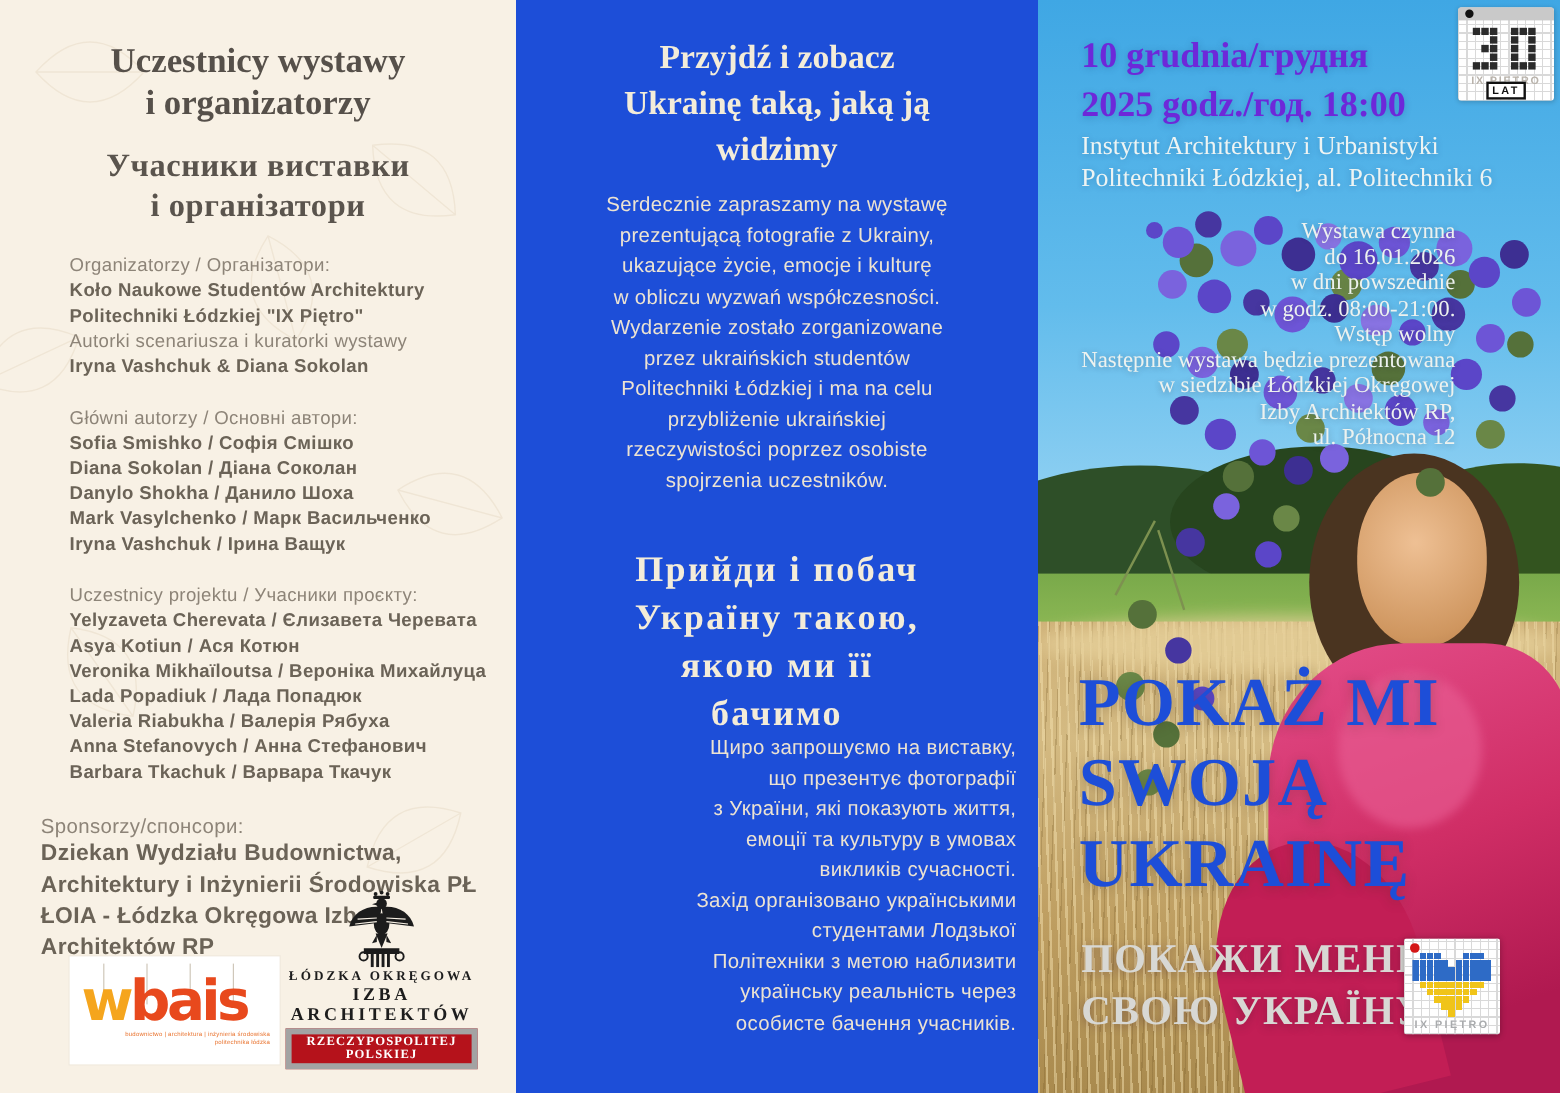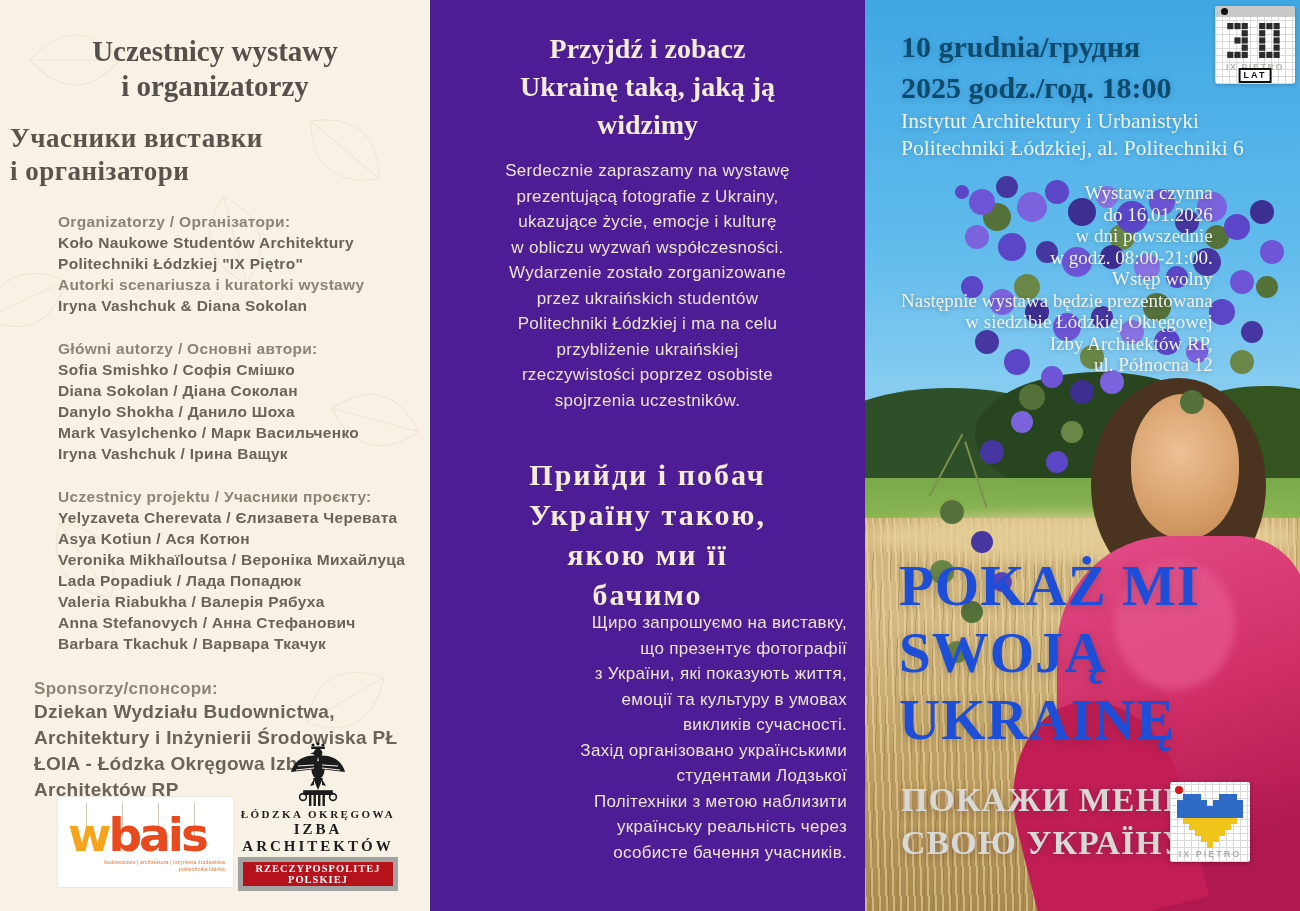--- a/index.html
+++ b/index.html
@@ -6,23 +6,23 @@
   .poster{position:relative;width:1300px;height:911px;overflow:hidden;
     font-family:"Liberation Sans","DejaVu Sans",sans-serif;background:#f8f1e5;}
   .serif{font-family:"Liberation Serif","DejaVu Serif",serif;}
   .pre{white-space:pre-line;}
 
   
   .panel-left{position:absolute;left:0;top:0;width:430px;height:911px;background:#f8f1e5;overflow:hidden;}
   .leafbg{position:absolute;inset:0;opacity:.55;}
   .left-inner{position:relative;z-index:2;}
   .l-title{margin:34px 10px 0;text-align:center;font-size:29px;font-weight:700;color:#56504a;line-height:1.2;}
-  .l-subtitle{margin:18px 10px 0;font-size:27px;font-weight:700;color:#5a544d;line-height:1.25;letter-spacing:.5px;}
+  .l-subtitle{margin:18px 10px 0;text-align:center;font-size:27px;font-weight:700;color:#5a544d;line-height:1.25;letter-spacing:.5px;}
   .l-block{margin:22px 18px 0 58px;font-size:15.5px;line-height:21px;color:#6d655a;}
-  .lab{color:#8d8478;font-weight:700;letter-spacing:.3px;}
+  .lab{color:#8d8478;font-weight:400;letter-spacing:.3px;}
   .bld{color:#6b6357;font-weight:700;letter-spacing:.3px;}
   .l-sponsors{margin:24px 18px 0 34px;}
   .l-sponsors .lab{font-size:17px;}
   .l-sponsors .bld{font-size:19px;line-height:26px;}
   .logo-row{position:absolute;left:0;bottom:14px;width:430px;height:120px;z-index:3;}
   
   .wbais{position:absolute;left:58px;bottom:10px;width:175px;height:90px;background:#fff;box-shadow:0 0 0 1px rgba(0,0,0,.03);}
   .wb-line{position:absolute;top:6px;width:1px;height:34px;background:#cfc7ba;}
   .wb-text{position:absolute;left:10px;top:14px;font-weight:800;font-size:47px;letter-spacing:-3px;line-height:1;font-family:"DejaVu Sans",sans-serif;}
   .wb-w{color:#f5a51d;}
@@ -30,21 +30,21 @@
   .wb-sub{position:absolute;right:8px;bottom:14px;text-align:right;font-size:5px;color:#e8702a;line-height:7px;letter-spacing:.2px;}
   
   .iarp{position:absolute;left:238px;bottom:6px;width:160px;text-align:center;}
   .iarp svg{display:block;margin:0 auto;}
   .iarp-l1{font-size:11px;font-weight:700;letter-spacing:2.5px;color:#1d1d1d;margin-top:2px;}
   .iarp-l2{font-size:15px;font-weight:700;letter-spacing:3px;color:#1d1d1d;margin-top:1px;}
   .iarp-banner{display:inline-block;margin-top:2px;background:#b5121b;border:5px solid #a3a3a3;color:#fff;
     font-size:10.5px;font-weight:700;letter-spacing:1px;padding:1px 4px;}
 
   
-  .panel-mid{position:absolute;left:430px;top:0;width:435px;height:911px;background:#4c1d95;}
+  .panel-mid{position:absolute;left:430px;top:0;width:435px;height:911px;background:#1d4ed8;}
   .m-title{position:absolute;left:20px;right:20px;top:30px;text-align:center;
     font-size:28px;font-weight:700;color:#f3ecd9;line-height:38px;}
   .m-body{position:absolute;left:18px;right:18px;top:158px;text-align:center;
     font-size:17px;color:#ece3d2;line-height:25.5px;letter-spacing:.3px;}
   .m-title-uk{position:absolute;left:20px;right:20px;top:455px;text-align:center;
     font-size:30px;font-weight:700;color:#f3ecd9;line-height:40px;letter-spacing:2px;}
   .m-body-uk{position:absolute;left:18px;right:18px;top:610px;text-align:right;
     font-size:17px;color:#ece3d2;line-height:25.5px;letter-spacing:.3px;}
 
   
@@ -84,21 +84,21 @@
       235px 160px 0 4px #7a63dd,25px 150px 0 5px #4636a0,55px 170px 0 6px #5b46c8,90px 185px 0 4px #6d55d6,
       120px 200px 0 5px #3d2f92,60px 230px 0 4px #7a63dd,30px 260px 0 5px #4636a0,95px 270px 0 4px #5b46c8,
       150px 190px 0 5px #7a63dd,260px 120px 0 6px #5b46c8,290px 140px 0 4px #4636a0,310px 60px 0 5px #6d55d6,
       35px 25px 0 7px #55713a,160px 45px 0 6px #6a8747,255px 45px 0 5px #55713a,65px 95px 0 6px #6a8747,
       195px 115px 0 7px #55713a,130px 165px 0 5px #6a8747,70px 205px 0 6px #55713a,280px 170px 0 5px #6a8747,
       305px 95px 0 4px #55713a,230px 210px 0 5px #55713a,110px 240px 0 4px #6a8747,
       -10px 320px 0 5px #55713a,20px 350px 0 4px #4636a0,-20px 380px 0 5px #6a8747,
       10px 420px 0 4px #55713a,40px 390px 0 3px #5b46c8,-5px 460px 0 4px #6a8747;}
   .sprig{position:absolute;background:#7d9150;width:2px;height:70px;}
 
-  .r-date{position:absolute;left:36px;top:26px;font-size:30px;font-weight:700;color:#0c4a6e;line-height:41px;
+  .r-date{position:absolute;left:36px;top:26px;font-size:30px;font-weight:700;color:#6d28d9;line-height:41px;
     text-shadow:0 1px 6px rgba(0,60,110,.25);}
   .r-venue{position:absolute;left:36px;top:108px;font-size:21.5px;color:#eef4f3;line-height:27px;
     text-shadow:0 1px 5px rgba(0,60,110,.25);}
   .r-info{position:absolute;left:36px;top:182px;font-size:19px;color:#edf2ef;line-height:21.5px;
     text-shadow:0 1px 5px rgba(40,40,60,.3);text-align:right;}
   .r-big{position:absolute;left:34px;top:552px;font-size:57px;font-weight:700;color:#1d4ed8;line-height:67px;
     letter-spacing:1px;text-shadow:0 2px 10px rgba(60,40,20,.25);}
   .r-uk{position:absolute;left:36px;top:778px;font-size:34px;font-weight:700;color:#d8d8d4;line-height:43px;
     letter-spacing:1px;text-shadow:0 2px 8px rgba(60,20,40,.35);}
 

